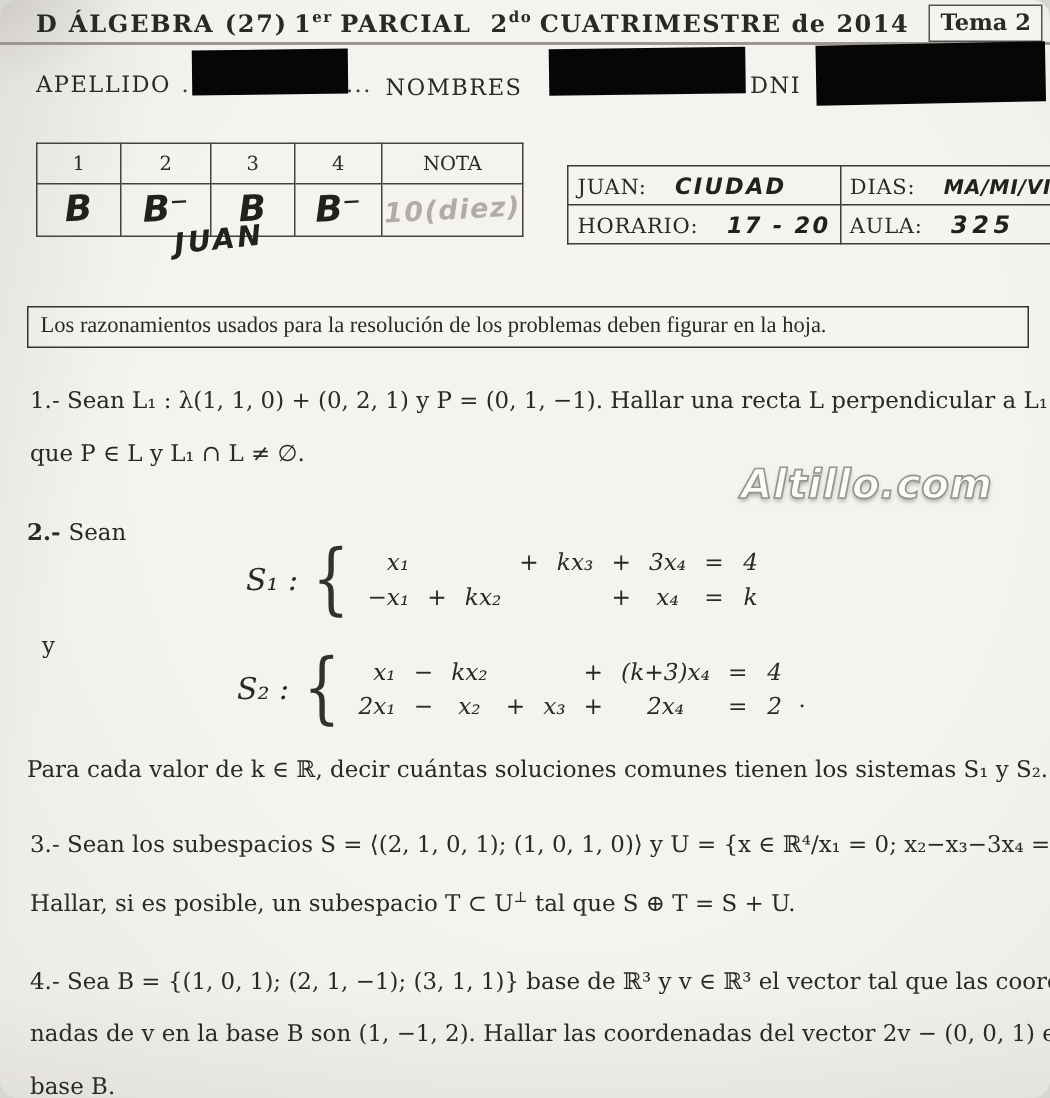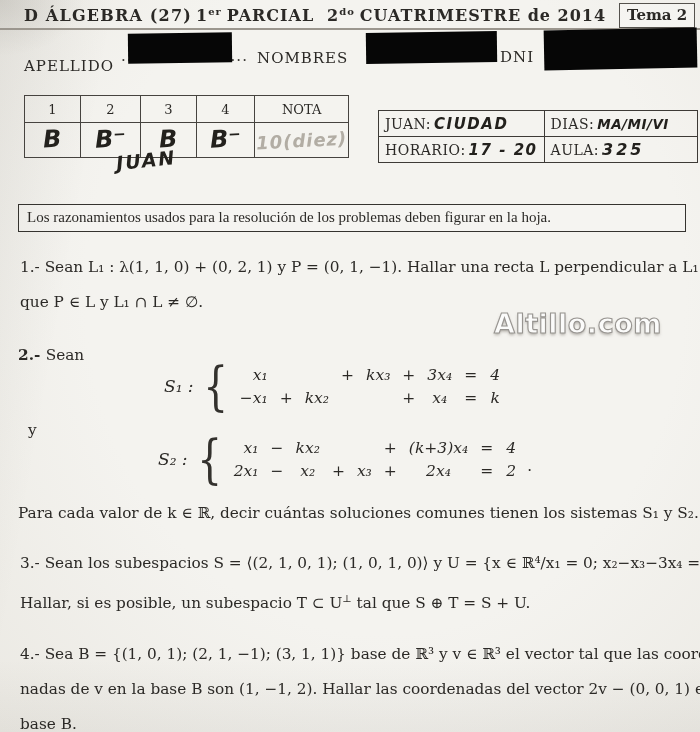--- a/index.html
+++ b/index.html
@@ -5,35 +5,36 @@
   html,body{margin:0;padding:0;background:#d8d6d2;}
   .page{
     position:relative;width:700px;height:732px;overflow:hidden;
     background:
       radial-gradient(ellipse 120px 80px at 0% 0%, rgba(90,85,75,.14), rgba(0,0,0,0) 70%),
       linear-gradient(100deg, rgba(60,55,45,.07), rgba(0,0,0,0) 14%),
       linear-gradient(0deg, rgba(60,55,45,.05), rgba(0,0,0,0) 10%),
       radial-gradient(ellipse at 55% 40%, #f4f3ef 55%, #ebe9e3 100%);
     font-family:"DejaVu Serif","Liberation Serif",serif;
     color:#2b2926;
+    border-radius:12px;
   }
   .abs{position:absolute;}
   
   .t-course{left:24px;top:6px;font-size:16px;font-weight:bold;letter-spacing:1.2px;}
   .t-seg{font-size:16px;font-weight:bold;letter-spacing:1px;}
   .t-parcial{left:196px;top:6px;}
   .t-cuatri{left:327px;top:6px;}
   .t-seg sup{font-size:10px;font-weight:bold;}
   .t-word{margin-left:5px;}
   .tema-box{left:619px;top:3px;border:1.4px solid #55524d;padding:2px 7px 3px 7px;
     font-size:15px;font-weight:bold;background:rgba(255,255,255,.25);}
   .rule{left:0;top:28px;width:700px;height:2px;background:#9b968e;}
   
   .id-label{font-size:15px;letter-spacing:1px;}
-  .lbl-apellido{left:24px;top:57px;}
+  .lbl-apellido{left:24px;top:47px;}
   .ap-dots{left:121px;top:47px;font-size:15px;letter-spacing:1px;color:#3a3834;}
   .lbl-nombres{left:257px;top:49px;}
   .lbl-dni{left:500px;top:48px;}
   .redaction{background:#060606;}
   .redact-1{left:128px;top:33px;width:104px;height:30px;transform:rotate(-.7deg);}
   .redact-2{left:366px;top:32px;width:131px;height:31px;transform:rotate(-.8deg);}
   .redact-3{left:544px;top:29px;width:153px;height:40px;transform:rotate(-1.1deg);}
   
   .grades{left:24px;top:95px;border-collapse:collapse;}
   .grades td,.grades th{border:1.6px solid #46433f;font-weight:normal;}
@@ -45,42 +46,42 @@
   .mark{display:inline-block;font-size:24px;transform:rotate(-3deg);line-height:20px;}
   .nota-cell{position:relative;overflow:visible;}
   .nota-hand{display:inline-block;font-size:18px;letter-spacing:1px;white-space:nowrap;
     color:#8f887d;opacity:.65;transform:rotate(-3deg);position:relative;z-index:2;}
   
   .insc-title{left:460px;top:92px;font-size:14px;letter-spacing:1.5px;}
   .insc{left:378px;top:110px;border-collapse:collapse;}
   .insc td{border:1.8px solid #3d3a36;height:23px;padding:1px 6px;vertical-align:middle;}
   .ic1{width:150px;} .ic2{width:140px;}
   .plbl{font-size:14px;letter-spacing:.5px;}
-  .hv{margin-left:3px;font-size:15px;letter-spacing:1.5px;white-space:nowrap;text-align:center;}
+  .hv{margin-left:19px;font-size:15px;letter-spacing:1.5px;white-space:nowrap;text-align:center;}
   .hv-dias{font-size:13.5px;letter-spacing:.5px;}
   .hv-aula{font-size:16px;letter-spacing:3px;}
   
   .corrector{left:24px;top:172px;font-size:16px;letter-spacing:.5px;}
   .corr-dots{font-size:14px;letter-spacing:.5px;color:#3a3834;}
   .juan{left:116px;top:149px;font-size:19px;letter-spacing:2px;transform:rotate(-6deg);}
   
   .notice{left:18px;top:204px;width:652px;border:1.6px solid #35332f;
     padding:4px 6px 5px 8px;font-size:15px;white-space:nowrap;background:rgba(255,255,255,.15);font-family:Liberation Serif, serif;}
   
   .pline{white-space:nowrap;font-size:15.3px;height:35px;line-height:35px;}
   .p1{left:20px;top:250px;}
   .watermark{left:494px;top:308px;font-family:"DejaVu Sans","Liberation Sans",sans-serif;
     font-size:27px;font-weight:bold;color:#fbfbfa;-webkit-text-stroke:1.1px #979490;
-    text-shadow:0 2px 3px rgba(120,115,108,.55);letter-spacing:.5px;}
+    text-shadow:0 2px 3px rgba(120,115,108,.55);letter-spacing:.5px;font-style:italic;}
   .p2-label{left:18px;top:346px;font-size:15.3px;font-weight:bold;}
   .p2-label .nb{font-weight:normal;text-align:right;}
   .system{display:flex;align-items:center;}
   .sys1{left:164px;top:360px;}
   .sys2{left:158px;top:433px;}
-  .sys-name{font-style:italic;font-size:17px;margin-right:5px;}
+  .sys-name{font-style:italic;font-size:20px;margin-right:5px;}
   .brace{font-size:52px;font-weight:200;transform:scaleX(.75);line-height:52px;
     margin-right:2px;color:#33312d;}
   .eq{border-collapse:collapse;font-style:italic;font-size:15.5px;}
   .eq td{padding:2.5px 6px;text-align:center;min-width:12px;}
   .eq td:first-child{text-align:right;}
   .sys-period{align-self:flex-end;margin:0 0 10px 4px;font-size:15px;}
   .conn-y{left:28px;top:421px;font-size:15.3px;}
   .p2q{left:18px;top:496px;}
   .p3{left:20px;top:546px;}
   .p4{left:20px;top:637px;}

